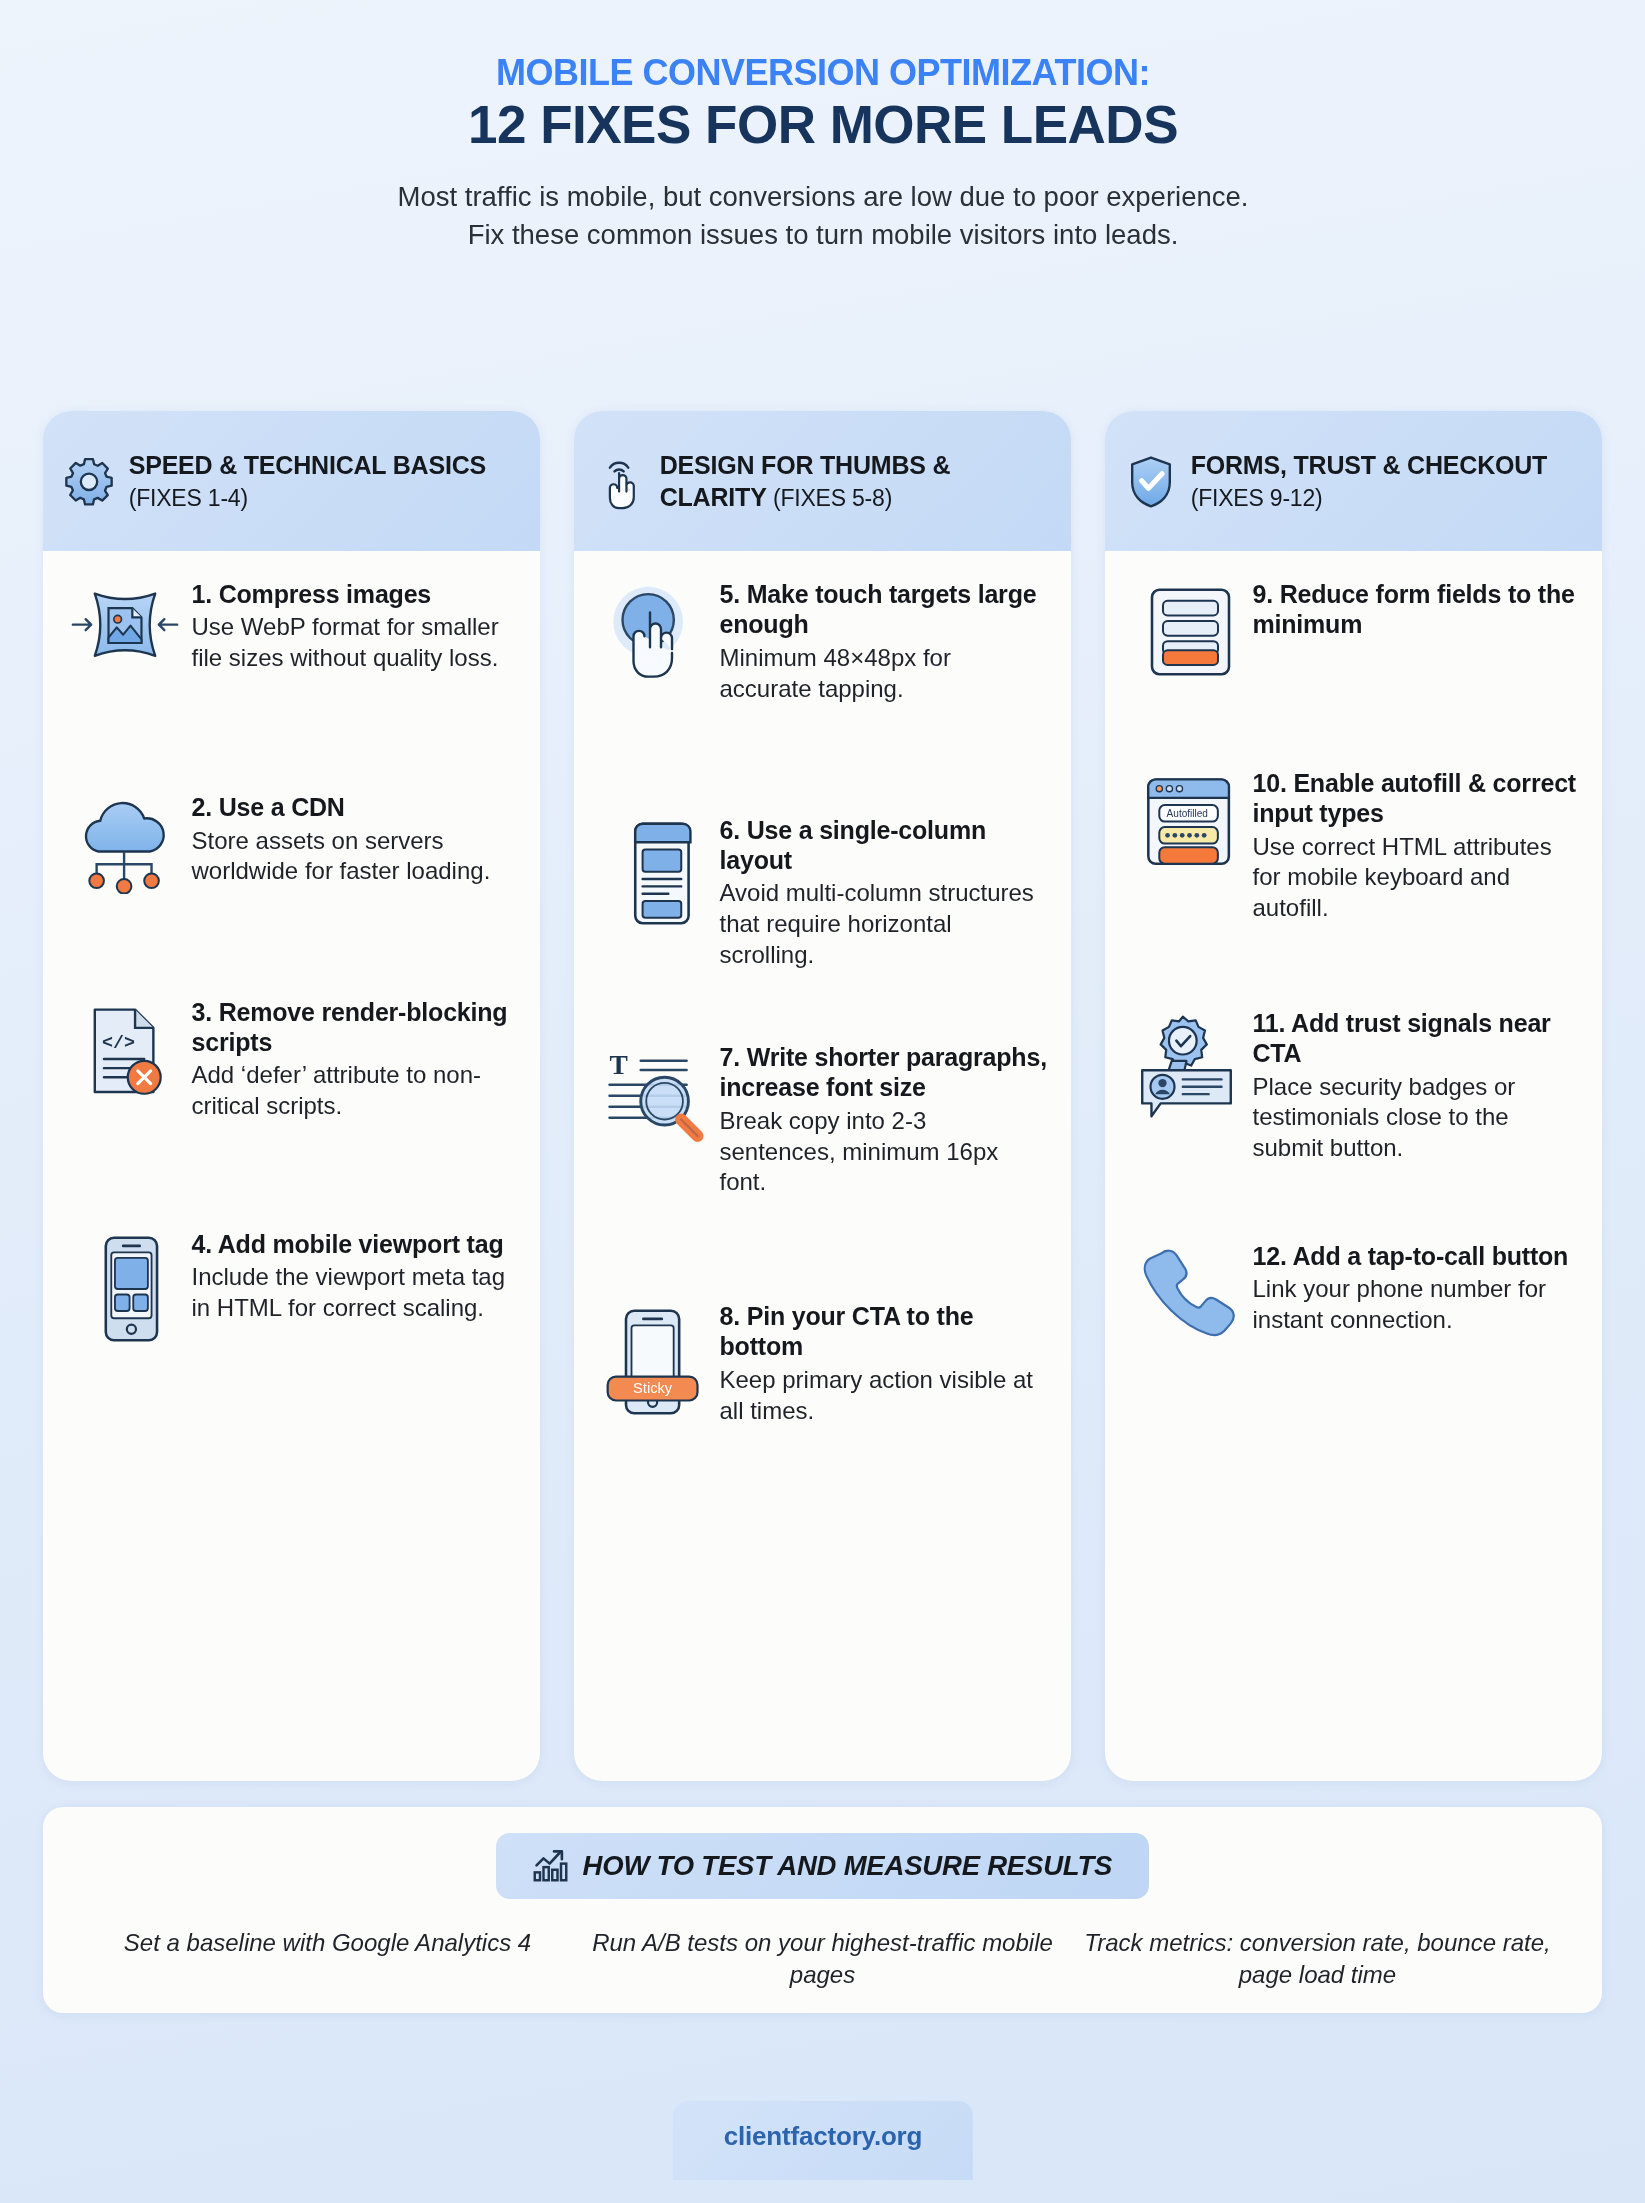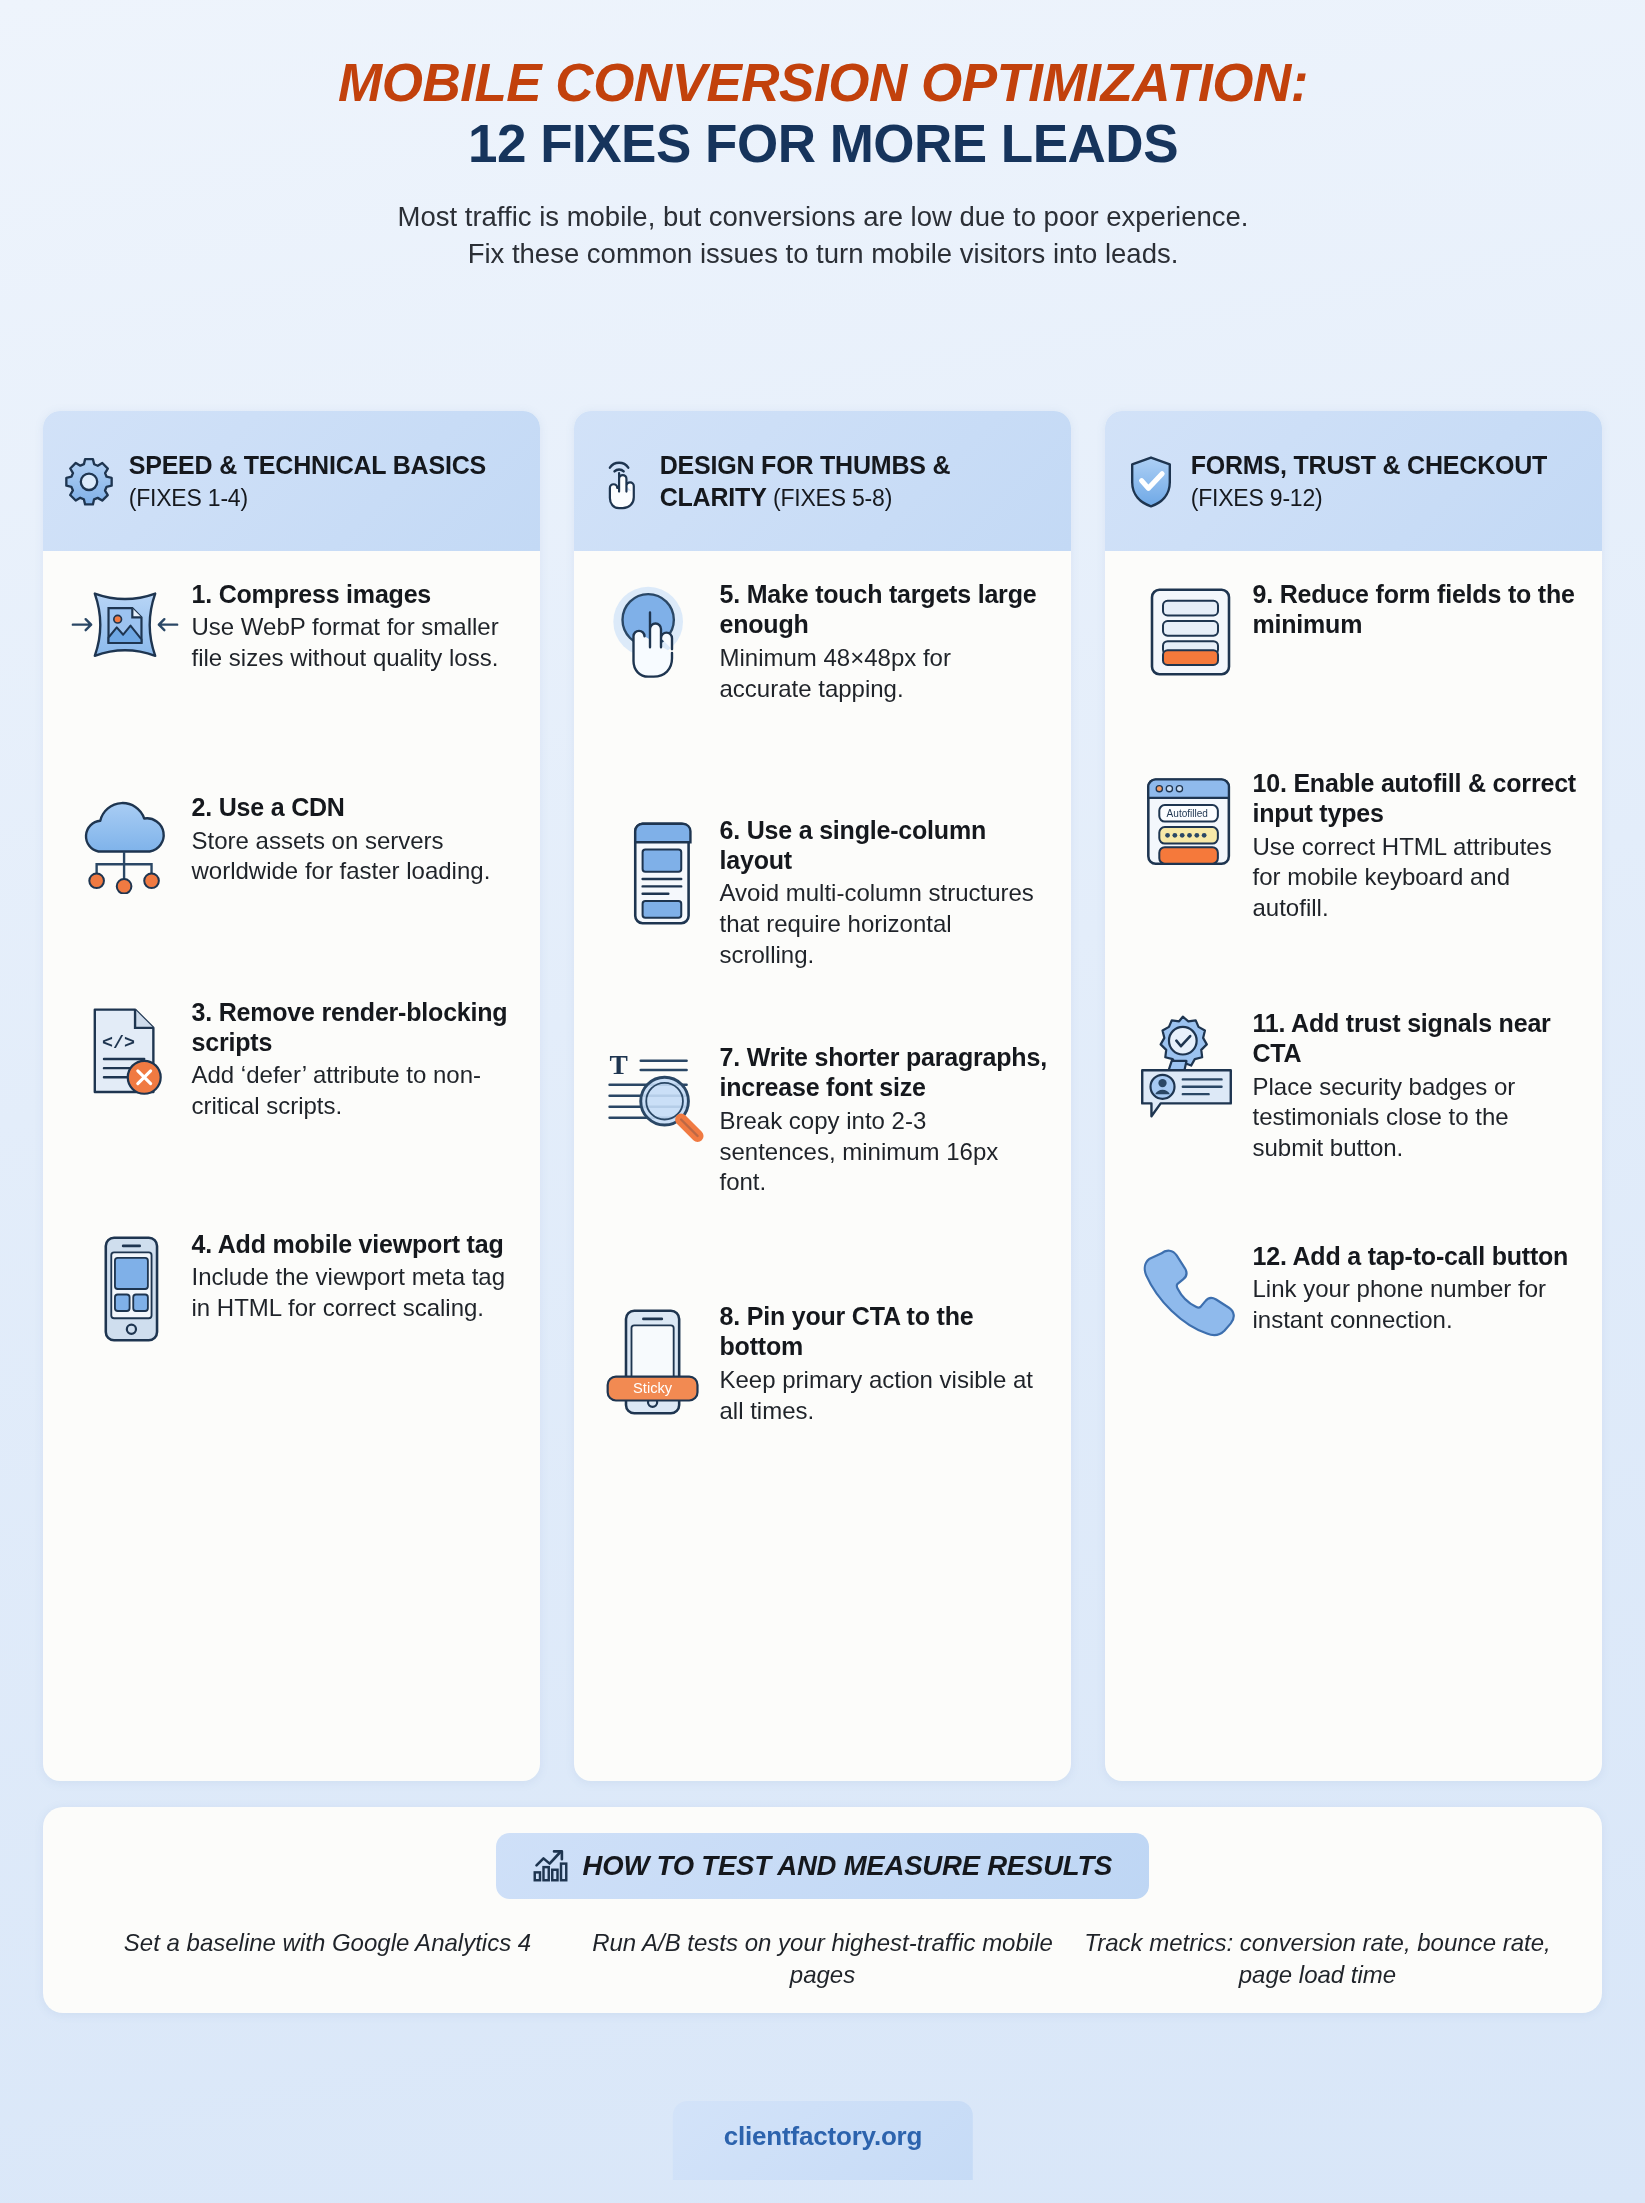--- a/index.html
+++ b/index.html
@@ -10,26 +10,25 @@
     font-family: "Liberation Sans", sans-serif;
     background: linear-gradient(170deg, #eef4fc 0%, #e3edfa 45%, #d8e6f8 100%);
     overflow: hidden;
     position: relative;
   }
 
   
   .header { padding: 53px 55px 0 55px; text-align: center; }
 
   .title-line1 {
-    font-size: 53px;
+    font-size: 36px;
     font-weight: 700;
     letter-spacing: -0.5px;
-    color: #c2410c;
+    color: #3b82f6;
     line-height: 1.12;
-    font-style: italic;
   }
   .title-line2 {
     font-size: 53px;
     font-weight: 700;
     letter-spacing: -0.5px;
     color: #16345c;
     line-height: 1.12;
     margin-top: 1.8px;
   }
   .subtitle {
@@ -45,21 +44,21 @@
     position: absolute;
     top: 411px;
     left: 43px;
     width: 1559px;
     display: flex;
     gap: 34px;
   }
   .col {
     flex: 1 1 0;
     background: #fcfcfa;
-    border-radius: 17px;
+    border-radius: 28px;
     overflow: hidden;
     box-shadow: 0 1.8px 9.2px rgba(90,130,180,0.10);
     display: flex;
     flex-direction: column;
     height: 1370px;
   }
   .col-head {
     background: linear-gradient(135deg, #d2e2f8 0%, #c3d9f5 100%);
     padding: 20px 20px 20px 20px;
     display: flex;

